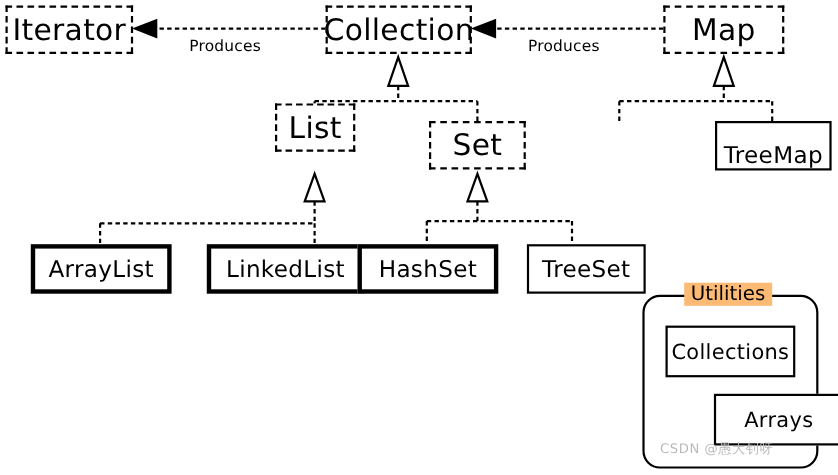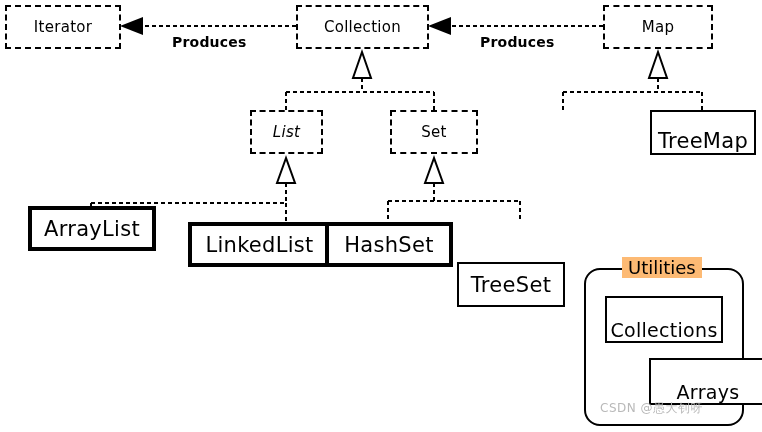--- a/index.html
+++ b/index.html
@@ -23,42 +23,40 @@
     align-items: center;
     justify-content: center;
     background: #ffffff;
     color: #000000;
     box-sizing: border-box;
     white-space: nowrap;
     letter-spacing: 0.3px;
   }
   .node.dashed {
     border: 2px dashed #000000;
-    font-size: 15px;
+    font-size: 27px;
   }
   .node.solid-thick {
     border: 4px solid #000000;
     font-size: 21px;
   }
   .node.solid-thin {
     border: 2px solid #000000;
     font-size: 21px;
   }
   .node.util-box {
     border: 2px solid #000000;
     font-size: 19px;
-    align-items: flex-end;
   }
   .edge-label {
     position: absolute;
     font-size: 14px;
     color: #000000;
     white-space: nowrap;
     letter-spacing: 0.2px;
-    font-weight: bold;
   }
   .util-group {
     position: absolute;
     border: 2px solid #000000;
     border-radius: 16px;
     box-sizing: border-box;
     background: transparent;
   }
   .util-title {
     position: absolute;
@@ -142,46 +140,46 @@
     <span>Collection</span>
   </div>
 
   <div class="node dashed" style="left:603px; top:5px; width:110px; height:44px;">
     <span>Map</span>
   </div>
 
   <div class="edge-label" style="left:172px; top:34px;">Produces</div>
   <div class="edge-label" style="left:480px; top:34px;">Produces</div>
 
-  <div class="node dashed" style="left:250px; top:110px; width:73px; height:44px;font-style:italic;">
+  <div class="node dashed" style="left:250px; top:94px; width:73px; height:44px;">
     <span>List</span>
   </div>
 
   <div class="node dashed" style="left:390px; top:110px; width:88px; height:44px;text-align:center;">
     <span>Set</span>
   </div>
 
 
   <div class="node solid-thin" style="left:650px; top:110px; width:106px; height:45px;align-items:flex-end;">
     <span>TreeMap</span>
   </div>
 
-  <div class="node solid-thick" style="left:28px; top:206px; width:128px; height:45px;">
+  <div class="node solid-thick" style="left:28px; top:222px; width:128px; height:45px;">
     <span>ArrayList</span>
   </div>
 
   <div class="node solid-thick" style="left:168px; top:222px; width:143px; height:45px;margin-left:20px;">
     <span>LinkedList</span>
   </div>
 
   <div class="node solid-thick" style="left:325px; top:222px; width:128px; height:45px;">
     <span>HashSet</span>
   </div>
 
-  <div class="node solid-thin" style="left:457px; top:222px; width:108px; height:45px;margin-top:40px;">
+  <div class="node solid-thin" style="left:479px; top:222px; width:108px; height:45px;">
     <span>TreeSet</span>
   </div>
 
   <div class="util-group" style="left:584px; top:268px; width:160px; height:158px;"></div>
   <div class="util-title" style="left:622px; top:257px;">Utilities</div>
 
   <div class="node util-box" style="left:605px; top:296px; width:118px; height:47px;">
     <span>Collections</span>
   </div>
 

